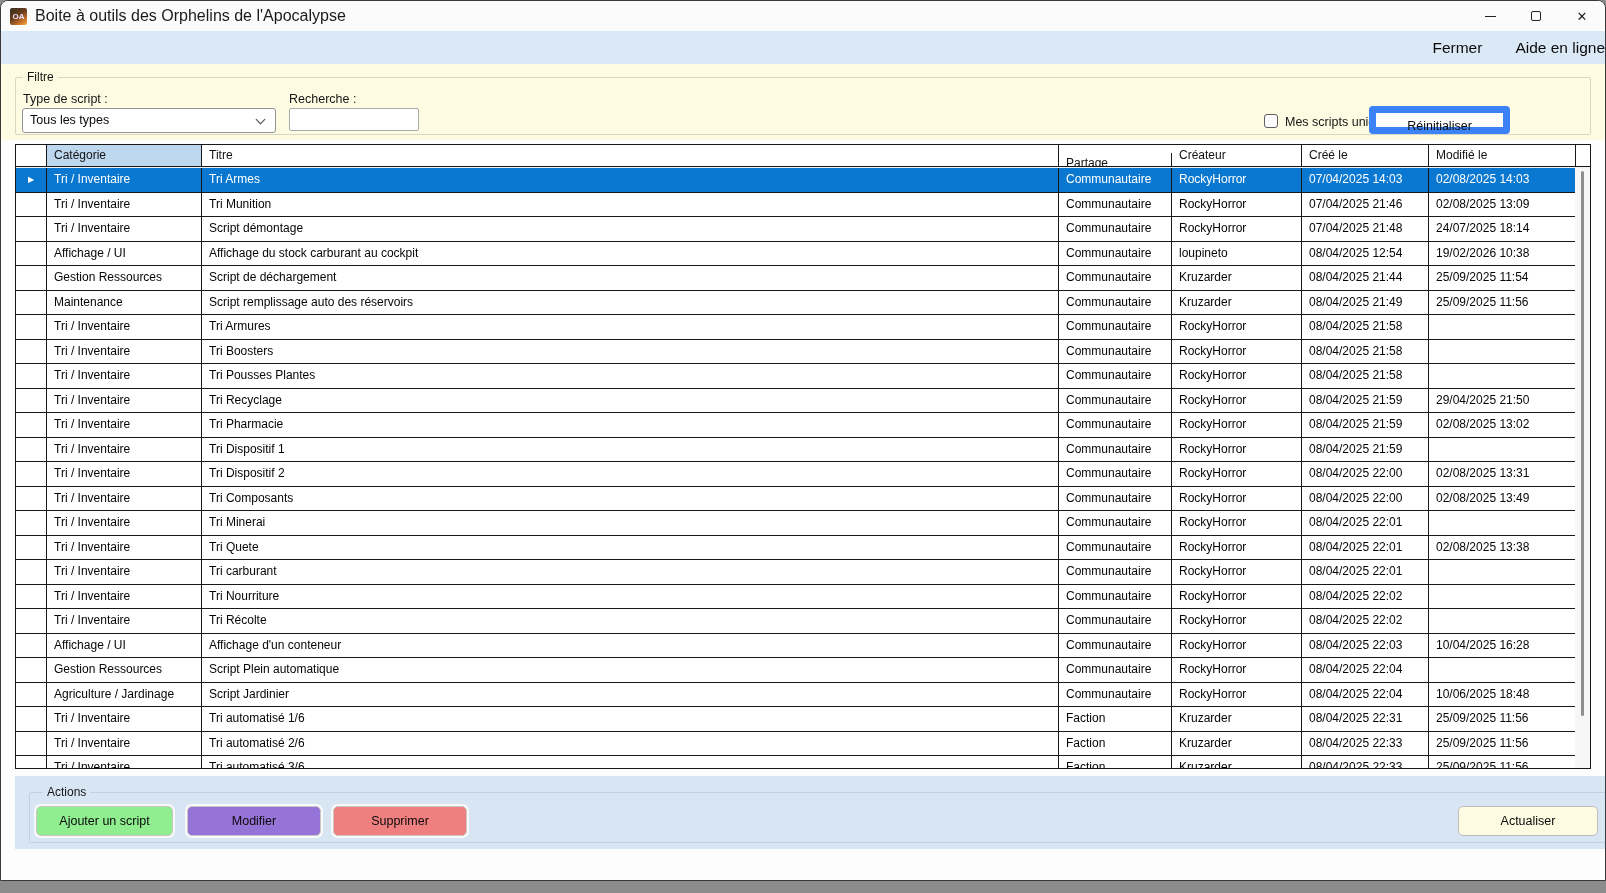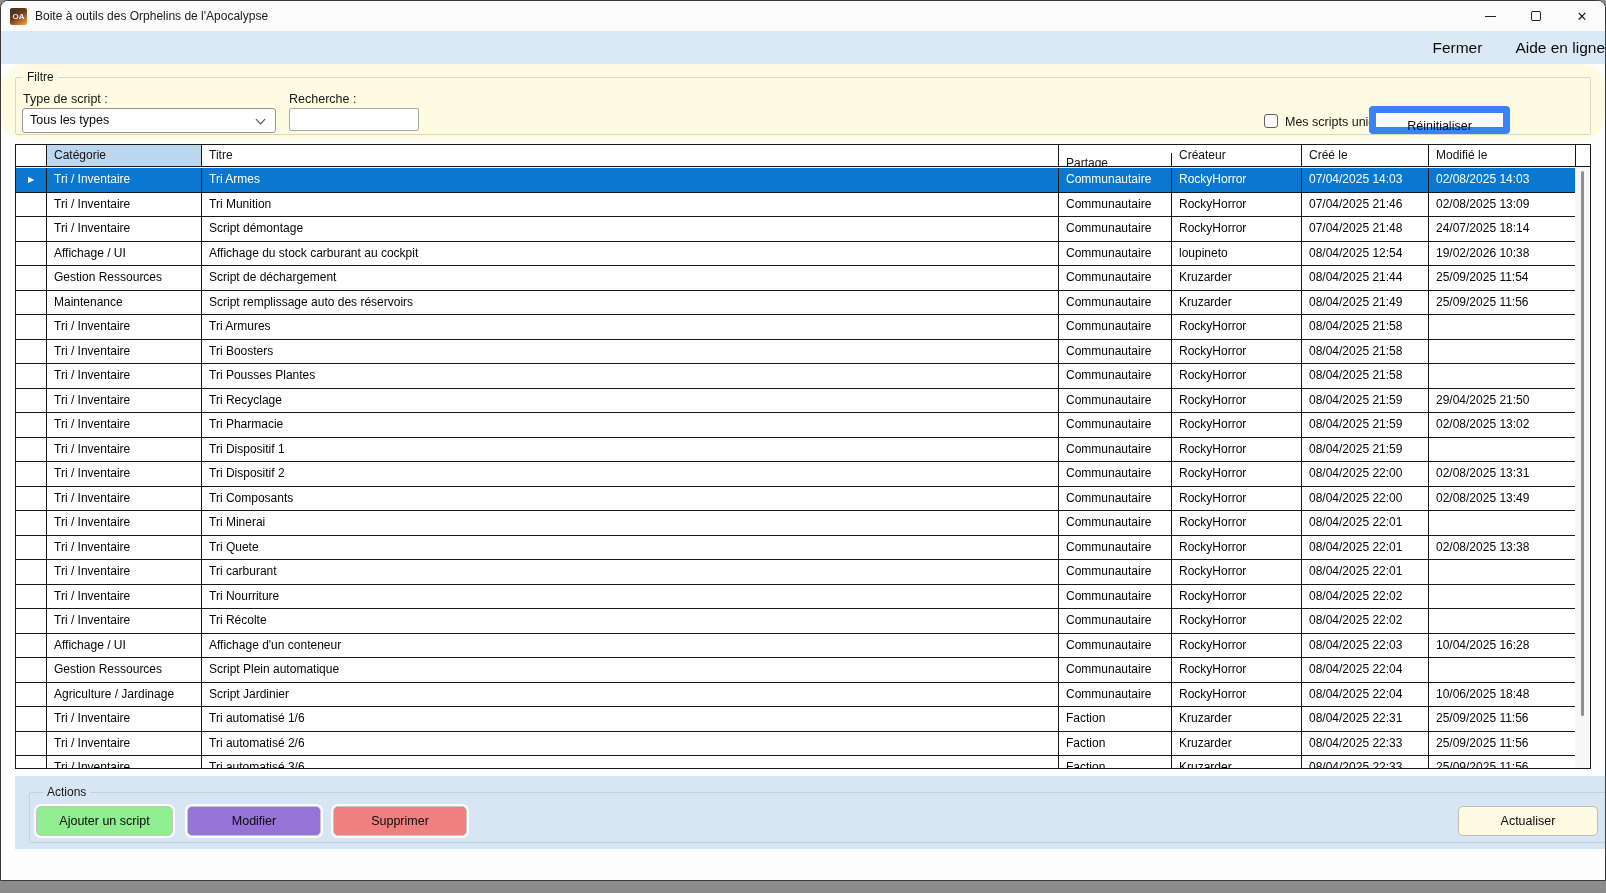--- a/index.html
+++ b/index.html
@@ -16,31 +16,31 @@
     border-radius:8px 8px 0 0; overflow:hidden;
   }
   
   .titlebar { height:30px; background:#fbfbfb; display:flex; align-items:center; padding-left:9px; position:relative; }
   .appicon {
     width:17px; height:17px; border-radius:2px; margin-right:8px;
     background:linear-gradient(145deg,#35301f 0%,#6b3c1c 45%,#d57a2c 80%,#f0b24a 100%);
     color:#e8e4ff; font-size:8px; font-weight:bold; line-height:17px; text-align:center;
     letter-spacing:0px;
   }
-  .apptitle { font-size:12px; color:#1a1a1a; }
+  .apptitle { font-size:16px; color:#1a1a1a; }
   .wincontrols { position:absolute; right:0; top:0; height:30px; display:flex; }
   .winbtn { width:46px; height:30px; display:flex; align-items:center; justify-content:center; cursor:default; }
   .glyph-min { width:11px; height:1px; background:#222; }
   .glyph-max { width:10px; height:10px; border:1.2px solid #222; border-radius:2px; }
   .glyph-close { font-size:13px; color:#222; line-height:1; }
   
   .menubar { height:33px; background:var(--menubar_bg,#dbe9f7); display:flex; align-items:center; padding-left:18px; gap:33px;justify-content:flex-end; }
   .menuitem { font-size:15.5px; color:#0b0b0b; }
   
-  .filterband { position:relative; height:76px; background:var(--filter_bg,#fdfce3);border-radius:23px; }
+  .filterband { position:relative; height:76px; background:var(--filter_bg,#fdfce3); }
   .filter-box { position:absolute; left:14px; right:14px; top:13px; bottom:5px; border:1px solid #d8d8c4; border-radius:2px; }
   .filter-legend { position:absolute; left:22px; top:6px; background:var(--filter_bg,#fdfce3); padding:0 4px; font-size:12px; color:#151515; }
   .flabel { position:absolute; font-size:12.5px; color:#151515; }
   .lbl-type { left:22px; top:28px; }
   .lbl-search { left:288px; top:28px; }
   .combo {
     position:absolute; left:21px; top:44px; width:254px; height:25px;
     background:#fff; border:1px solid #949494; border-radius:3px;
     font-size:12.5px; line-height:23px; padding-left:7px; color:#090909;
   }

